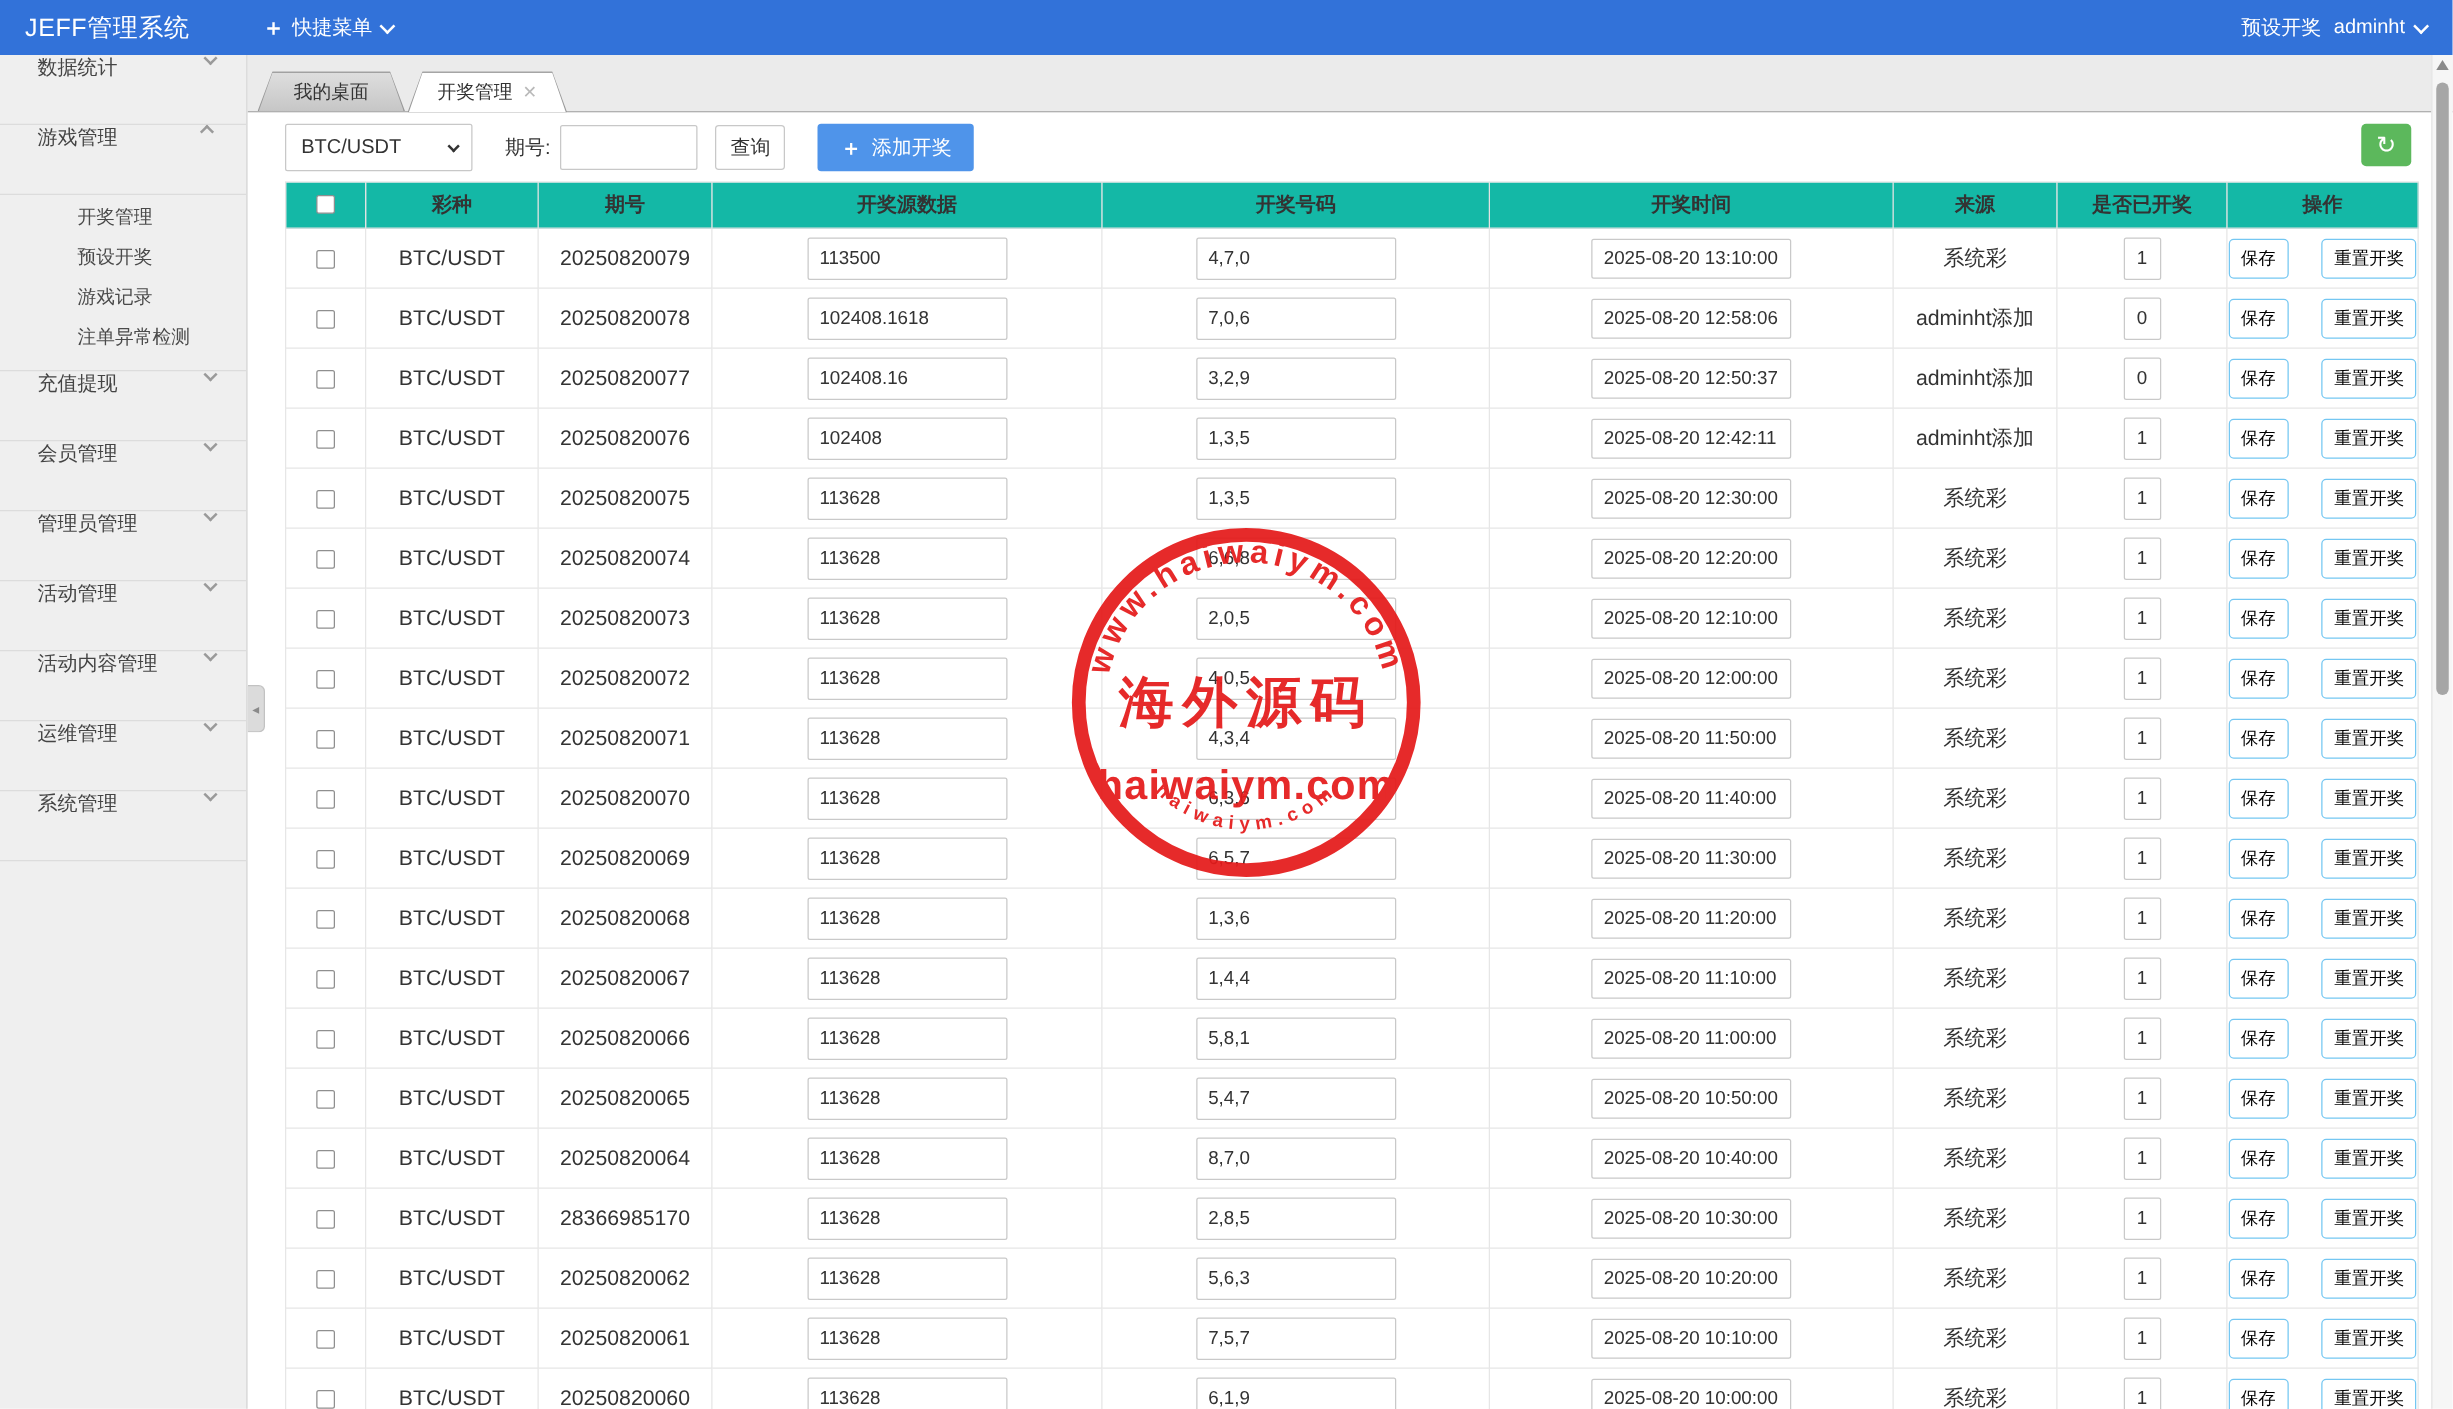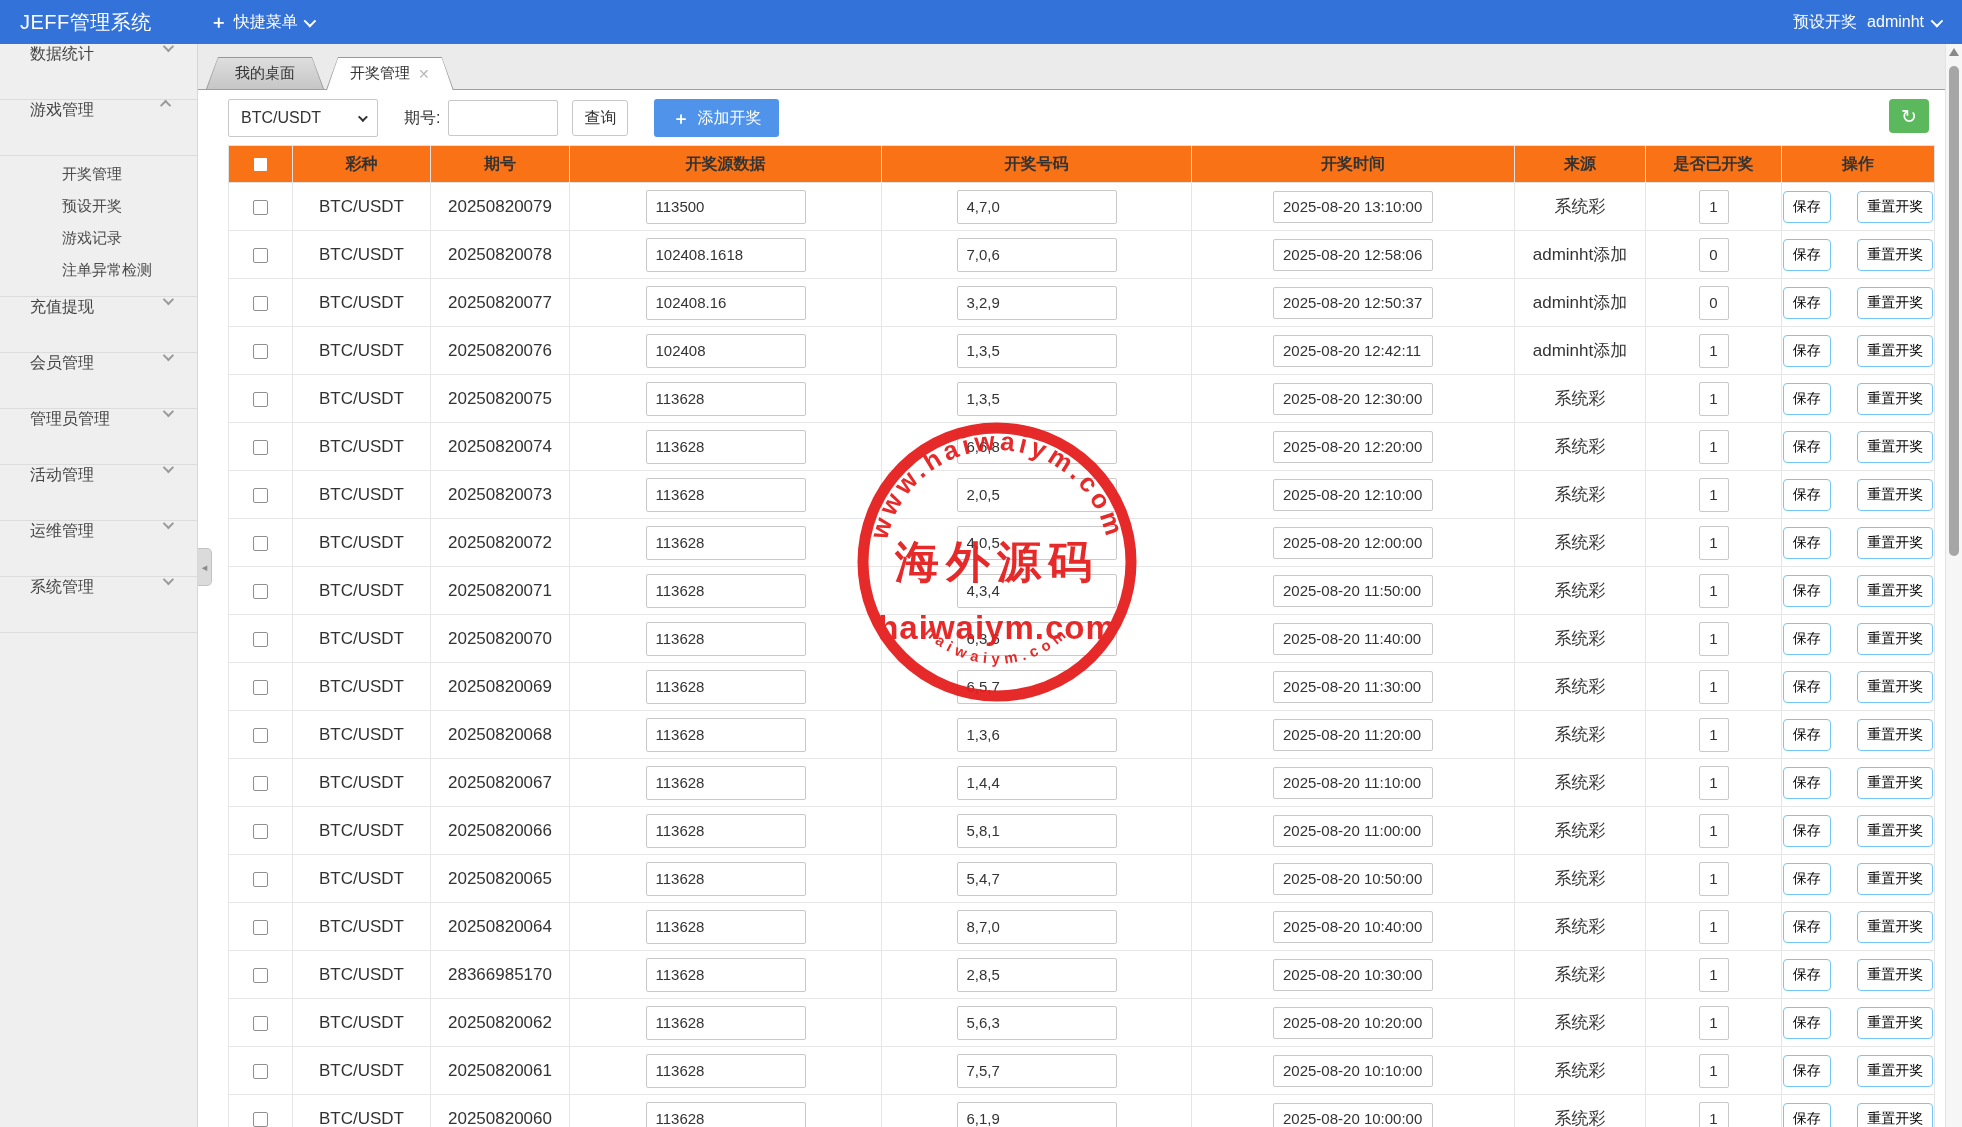--- a/index.html
+++ b/index.html
@@ -65,21 +65,21 @@
   .btn-add { margin-left:26px; height:38px; padding:0 18px; background:#4f94ea; color:#fff;
     border:none; border-radius:3px; font-size:16px; cursor:pointer; display:flex;
     align-items:center; gap:8px; font-family:inherit; }
   .btn-add .plus { font-size:17px; }
   .btn-refresh { position:absolute; right:33px; top:9px; width:40px; height:34px;
     background:#5cb85c; border:none; border-radius:4px; color:#fff; font-size:19px;
     cursor:pointer; line-height:1; }
 
   
   table.grid { margin-left:30px; width:1706px; border-collapse:collapse; table-layout:fixed; }
-  .grid th { height:37px; background:#f97316; border:1px solid #e2e2e2;
+  .grid th { height:37px; background:#14b8a6; border:1px solid #e2e2e2;
     font-size:16px; font-weight:bold; color:#333; }
   .grid td { height:48px; border:1px solid #e6e6e6; text-align:center;
     font-size:17px; color:#333; background:#fff; }
   .cellinput { width:160px; height:34px; border:1px solid #c9c9c9; border-radius:2px;
     font-size:15px; color:#333; padding:0 9px;
     font-family:"Liberation Sans","DejaVu Sans",sans-serif; }
   .cellinput.time { height:32px; font-size:15px; }
   .cellinput.flag { width:30px; text-align:center; padding:0; }
   .ckbox { display:inline-block; width:15px; height:15px; border:1px solid #8f8f8f;
     border-radius:2px; background:#fff; cursor:pointer; vertical-align:middle; }
@@ -141,20 +141,24 @@
     <div class="side-item">
       <span>会员管理</span>
       <span class="chev"></span>
     </div>
     <div class="side-item">
       <span>管理员管理</span>
       <span class="chev"></span>
     </div>
     <div class="side-item">
       <span>活动管理</span>
+      <span class="chev"></span>
+    </div>
+    <div class="side-item">
+      <span>活动内容管理</span>
       <span class="chev"></span>
     </div>
     <div class="side-item">
       <span>运维管理</span>
       <span class="chev"></span>
     </div>
     <div class="side-item">
       <span>系统管理</span>
       <span class="chev"></span>
     </div>

